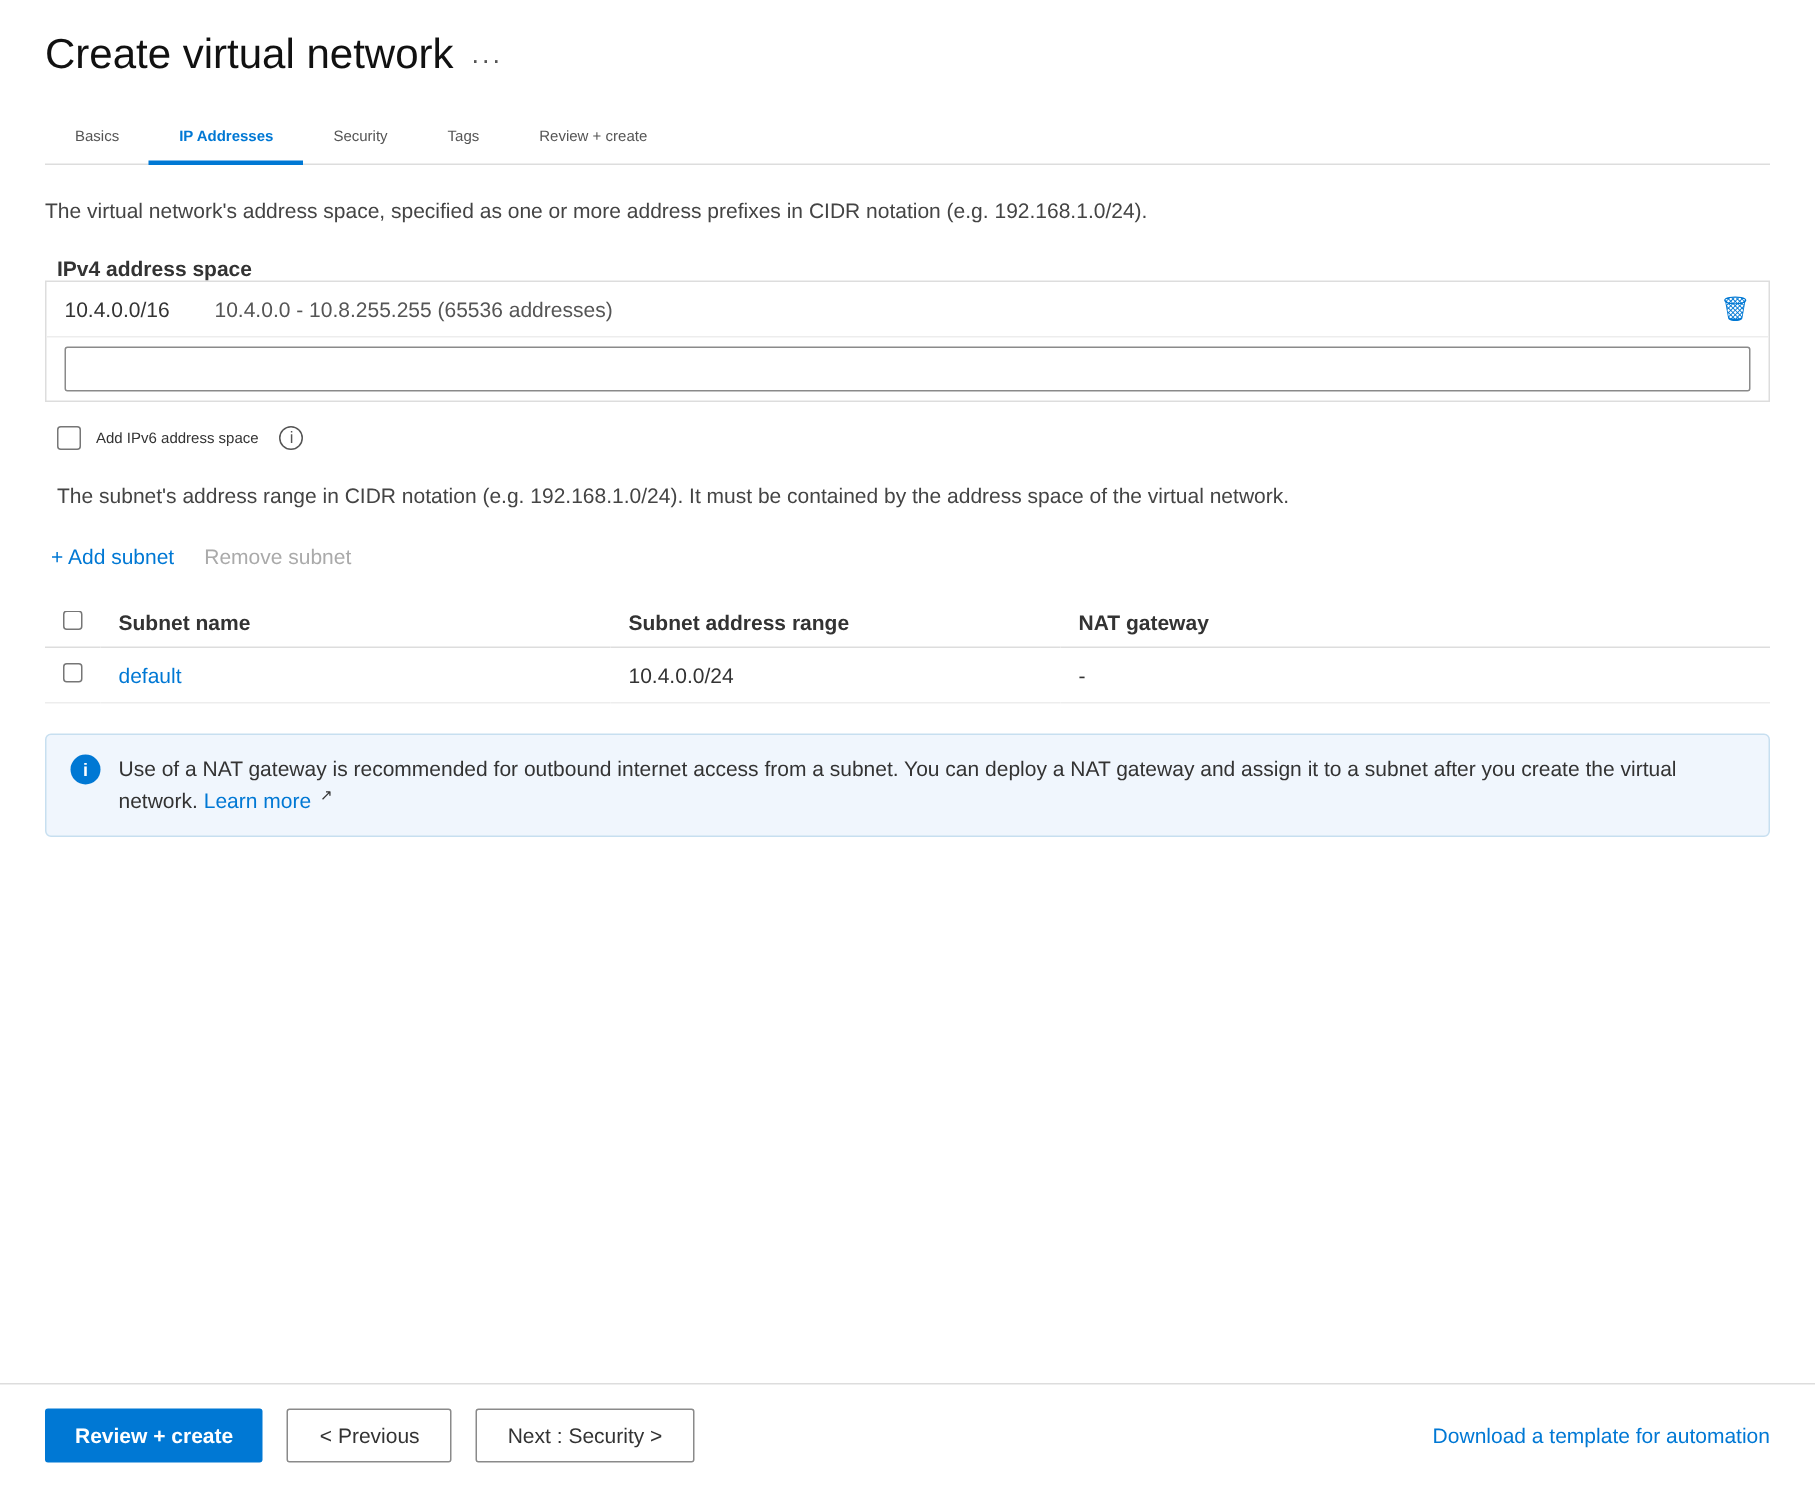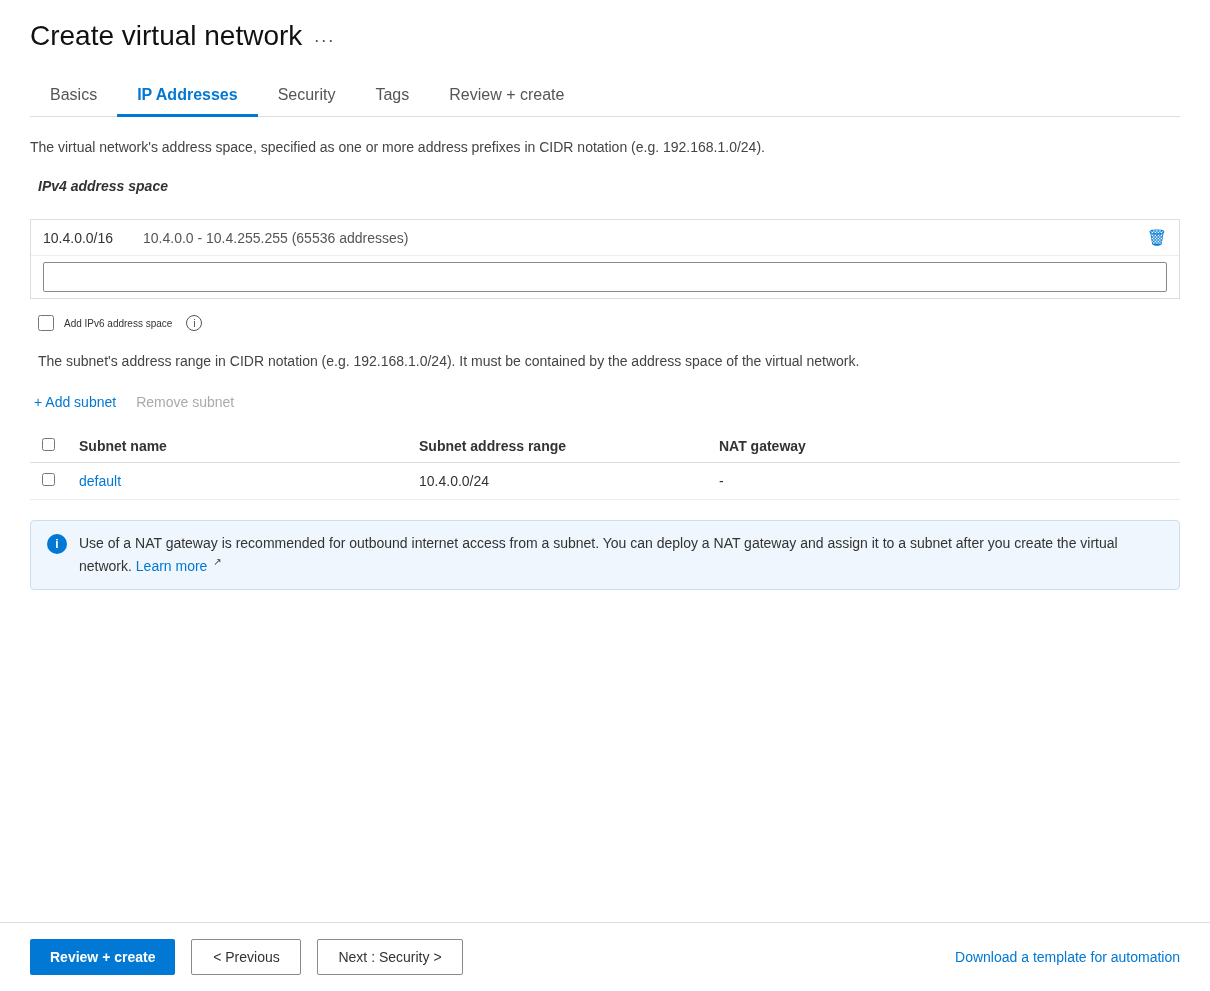--- a/index.html
+++ b/index.html
@@ -35,21 +35,21 @@
     }
     
     .tabs {
       display: flex;
       gap: 0;
       border-bottom: 1px solid #ddd;
       margin-bottom: 20px;
     }
     .tab-item {
       padding: 10px 20px;
-      font-size: 16px;
+      font-size: 10px;
       color: #555;
       cursor: pointer;
       border-bottom: 3px solid transparent;
       margin-bottom: -1px;
       white-space: nowrap;
     }
     .tab-item.active {
       color: #0078d4;
       border-bottom: 3px solid #0078d4;
       font-weight: 600;
@@ -58,23 +58,22 @@
     .description-text {
       color: #444;
       font-size: 14px;
       margin-bottom: 20px;
       line-height: 1.5;
     }
     
     .section-label {
       font-weight: 700;
       font-size: 14px;
-      margin-bottom: 25px;
+      margin-bottom: 0;
       margin-left: 8px;
-      font-style: italic;
     }
     
     .address-space-container {
       border: 1px solid #ddd;
       border-radius: 0;
       margin-bottom: 12px;
     }
     .address-row {
       display: flex;
       align-items: center;
@@ -312,21 +311,21 @@
       <div class="tab-item">Review + create</div>
     </div>
 
     <p class="description-text">The virtual network's address space, specified as one or more address prefixes in CIDR notation (e.g. 192.168.1.0/24).</p>
 
     <div class="section-label">IPv4 address space</div>
 
     <div class="address-space-container">
       <div class="address-row">
         <span class="address-cidr">10.4.0.0/16</span>
-        <span class="address-range">10.4.0.0 - 10.4.255.255 (65536 addresses)</span>
+        <span class="address-range">10.4.0.0 - 10.8.255.255 (65536 addresses)</span>
         <span class="trash-icon">🗑</span>
       </div>
       <div class="address-input-row">
         <input class="address-input" type="text" placeholder="" style="">
       </div>
     </div>
 
     <div class="checkbox-row">
       <input type="checkbox" style="">
       <label class="checkbox-label">Add IPv6 address space</label>

